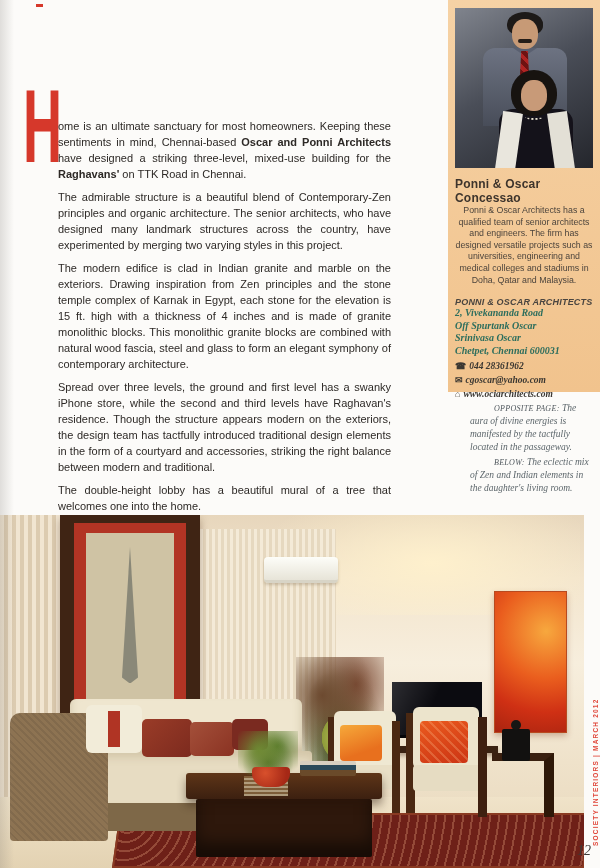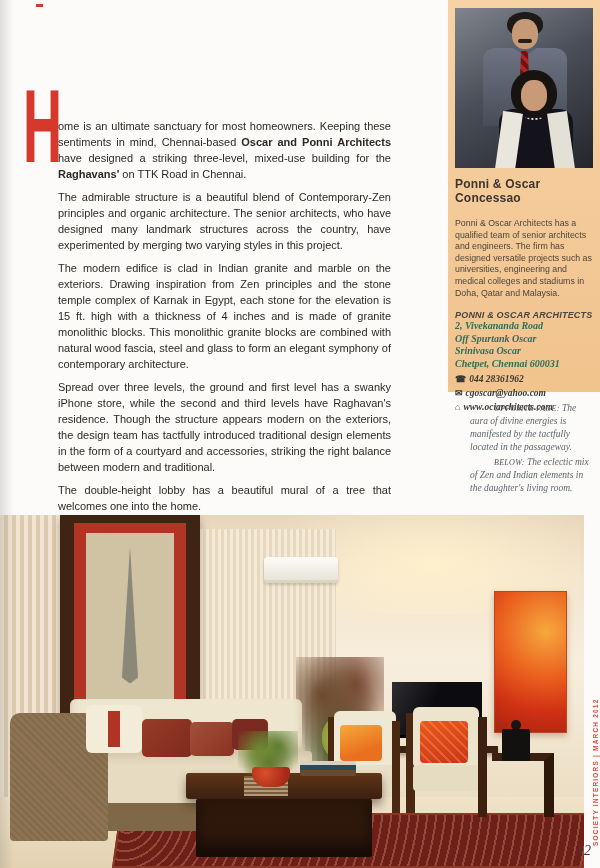--- a/index.html
+++ b/index.html
@@ -31,21 +31,21 @@
   .man-collar { position:absolute; left:58px; top:40px; width:24px; height:8px; background:#5a6070; clip-path:polygon(0 0,50% 100%,100% 0); }
   .man-tie    { position:absolute; left:64px; top:43px; width:11px; height:50px;
     background:repeating-linear-gradient(45deg,#b02424 0 4px,#6e1212 4px 8px); clip-path:polygon(20% 0,80% 0,100% 85%,50% 100%,0 85%); }
   .woman-hair { position:absolute; left:56px; top:62px; width:46px; height:46px; background:#171310; border-radius:50% 50% 45% 45%; }
   .woman-face { position:absolute; left:66px; top:72px; width:26px; height:31px; background:#c89a78; border-radius:46%; }
   .woman-body { position:absolute; left:44px; top:101px; width:74px; height:60px; background:#14121a; border-radius:14px 14px 0 0; }
   .stole-l { position:absolute; left:44px; top:104px; width:20px; height:58px; background:#e9e6dd; transform:rotate(8deg); }
   .stole-r { position:absolute; left:96px; top:104px; width:20px; height:58px; background:#e3e0d6; transform:rotate(-8deg); }
   .necklace{ position:absolute; left:70px; top:106px; width:18px; height:6px; border-bottom:2px dotted #e8e2d0; border-radius:50%; }
   .photo-caption { margin-top:9px; font-size:12px; font-weight:bold; color:#3d342c; letter-spacing:.2px; }
-  .bio { margin-top:13px; font-size:8.8px; line-height:11.6px; color:#4c443c; }
+  .bio { margin-top:0; font-size:8.8px; line-height:11.6px; color:#4c443c;text-align:center; }
   .firm-heading { margin-top:11px; font-style:italic; font-weight:bold; font-size:9px; color:#4a4540; letter-spacing:.2px; }
   .address { font-family:"Liberation Serif", serif; font-style:italic; font-size:10px; line-height:12.5px; color:#2d6e5d; font-weight:bold; }
   .contact-row { margin-top:4px; font-family:"Liberation Serif", serif; font-style:italic; font-size:9.5px; color:#3c3832; font-weight:bold; display:flex; align-items:center; }
   .contact-row .ci { font-style:normal; font-size:9px; margin-right:3px; color:#2a2username622; }
 
   
   .captions { position:absolute; left:470px; top:402px; width:122px;
     font-family:"Liberation Serif", serif; font-style:italic; font-size:9.5px; line-height:13px; color:#5c666b; }
   .captions p { margin-bottom:2px; }
   .cap-label { font-size:8px; letter-spacing:.3px; color:#4e565c;padding-left:24px; }

